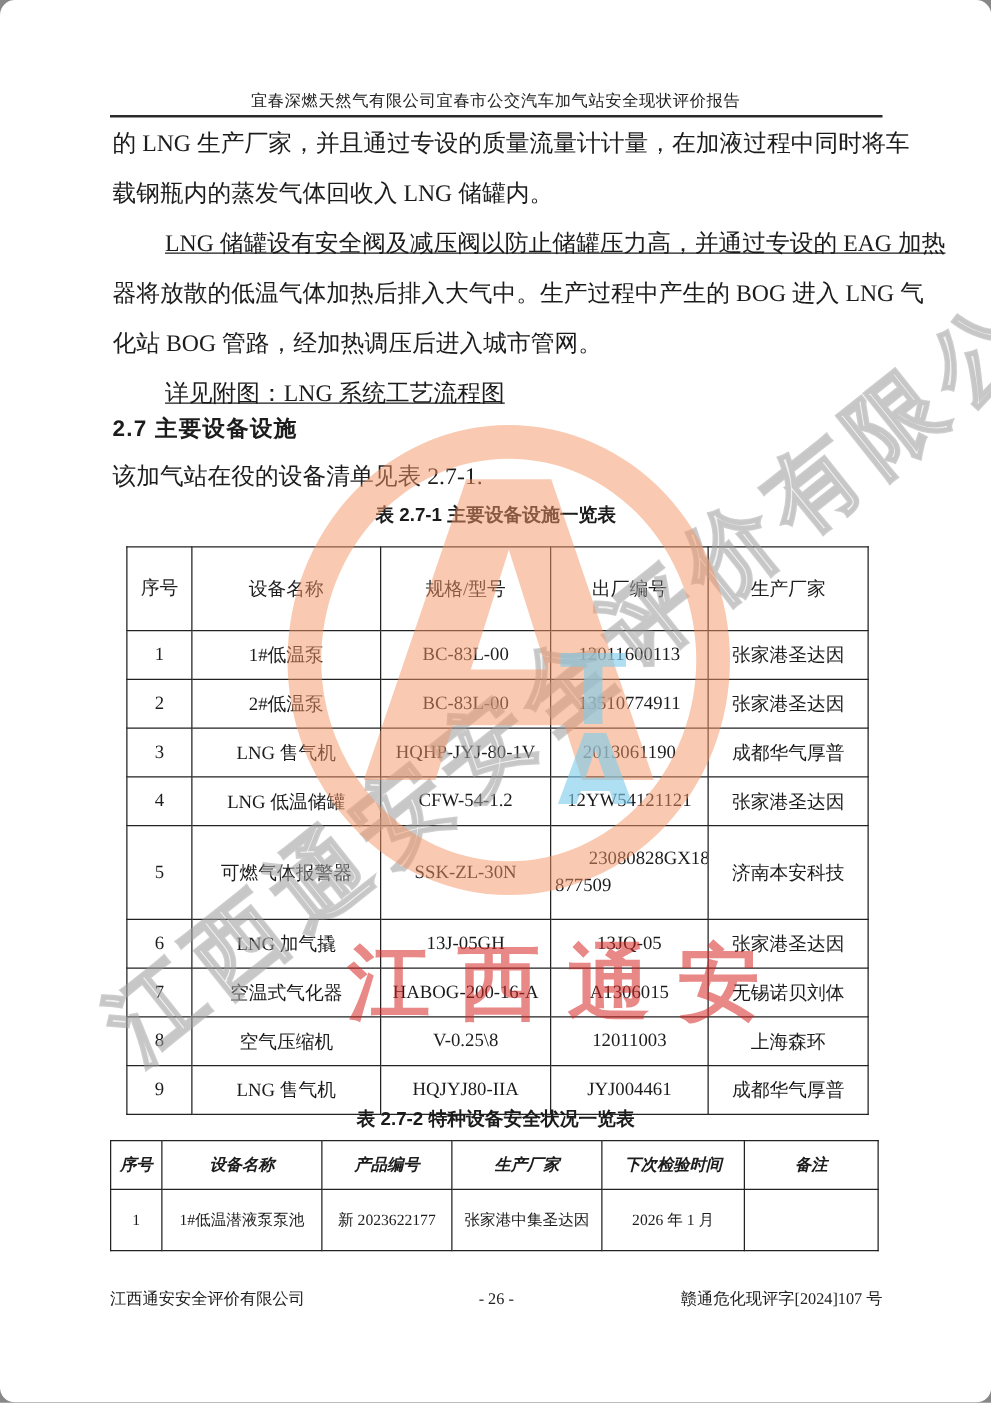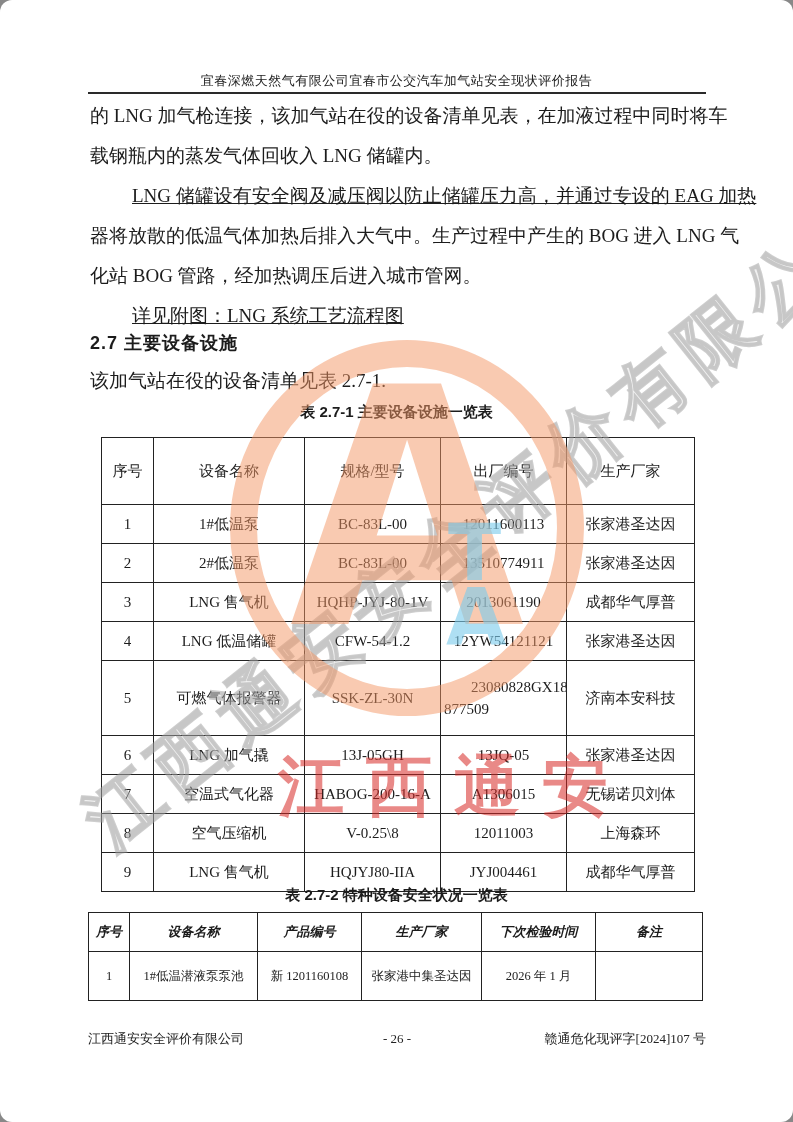--- a/index.html
+++ b/index.html
@@ -88,21 +88,21 @@
 </style>
 </head>
 <body>
 
 <div class="page">
 
   <div class="doc-header">宜春深燃天然气有限公司宜春市公交汽车加气站安全现状评价报告</div>
   <div class="header-rule"></div>
 
   <div class="body-text">
-    <div class="line">的 LNG 加气枪连接，该加气站在役的设备清单见表，在加液过程中同时将车</div>
+    <div class="line">的 LNG 生产厂家，并且通过专设的质量流量计计量，在加液过程中同时将车</div>
     <div class="line">载钢瓶内的蒸发气体回收入 LNG 储罐内。</div>
     <div class="line indent">LNG 储罐设有安全阀及减压阀以防止储罐压力高，并通过专设的 EAG 加热</div>
     <div class="line">器将放散的低温气体加热后排入大气中。生产过程中产生的 BOG 进入 LNG 气</div>
     <div class="line">化站 BOG 管路，经加热调压后进入城市管网。</div>
     <div class="line indent">详见附图：LNG 系统工艺流程图</div>
   </div>
 
   <div class="section-heading">2.7  主要设备设施</div>
   <div class="lead-line">该加气站在役的设备清单见表 2.7-1.</div>
 
@@ -207,21 +207,21 @@
       <th>序号</th>
       <th>设备名称</th>
       <th>产品编号</th>
       <th>生产厂家</th>
       <th>下次检验时间</th>
       <th>备注</th>
     </tr>
     <tr>
       <td>1</td>
       <td>1#低温潜液泵泵池</td>
-      <td>新 1201160108</td>
+      <td>新 2023622177</td>
       <td>张家港中集圣达因</td>
       <td>2026 年 1 月</td>
       <td></td>
     </tr>
   </tbody>
     </table>
 
   <div class="doc-footer">
     <span class="center">- 26 -</span>
     <span class="side">江西通安安全评价有限公司</span>

